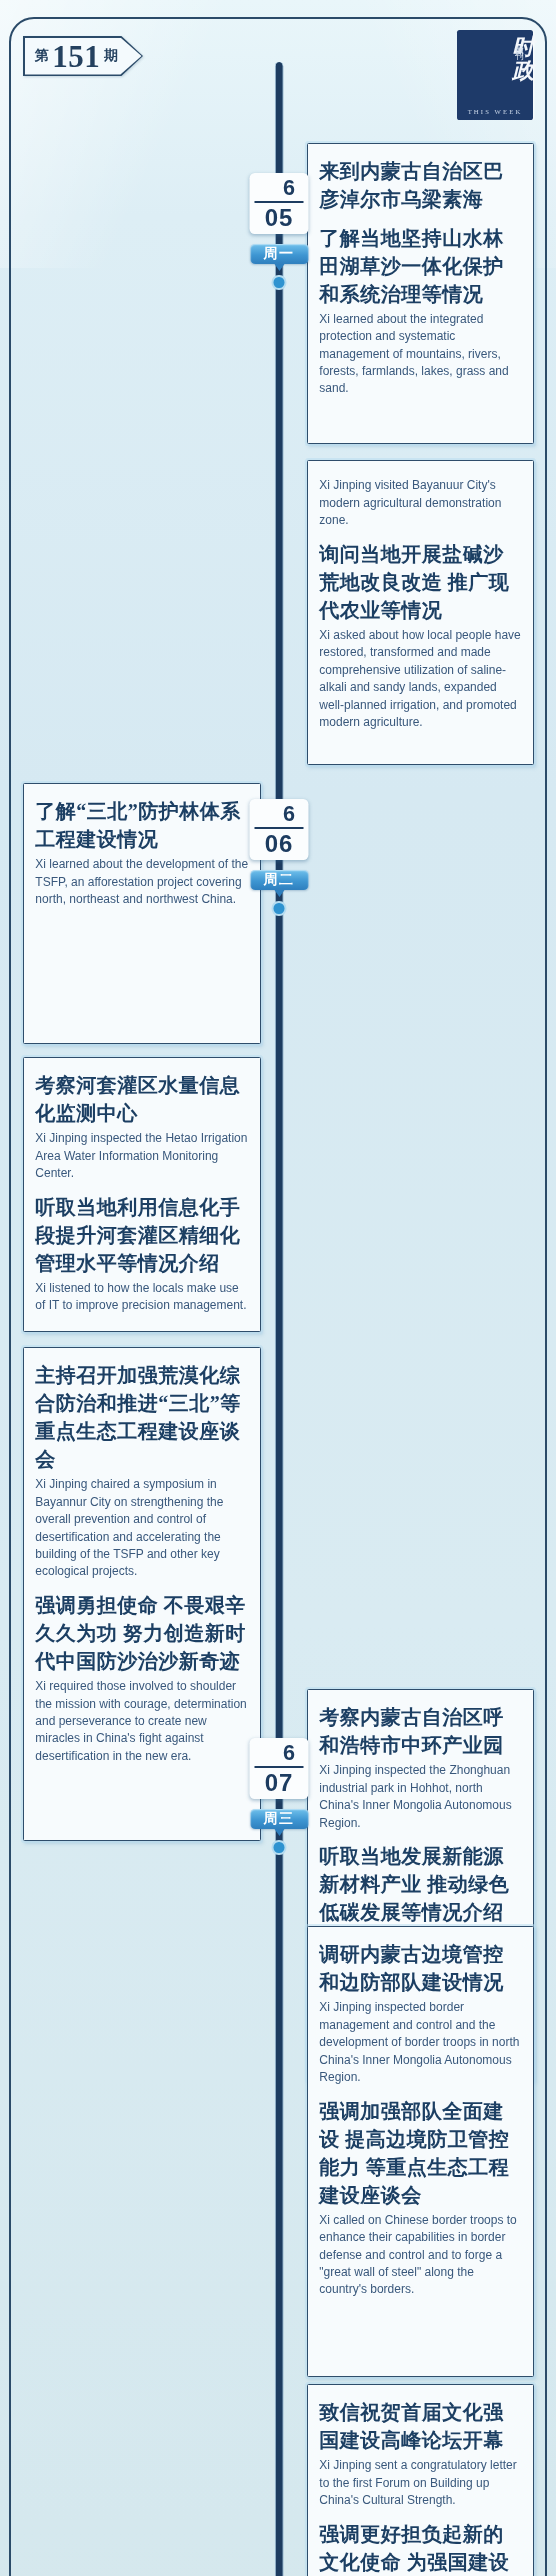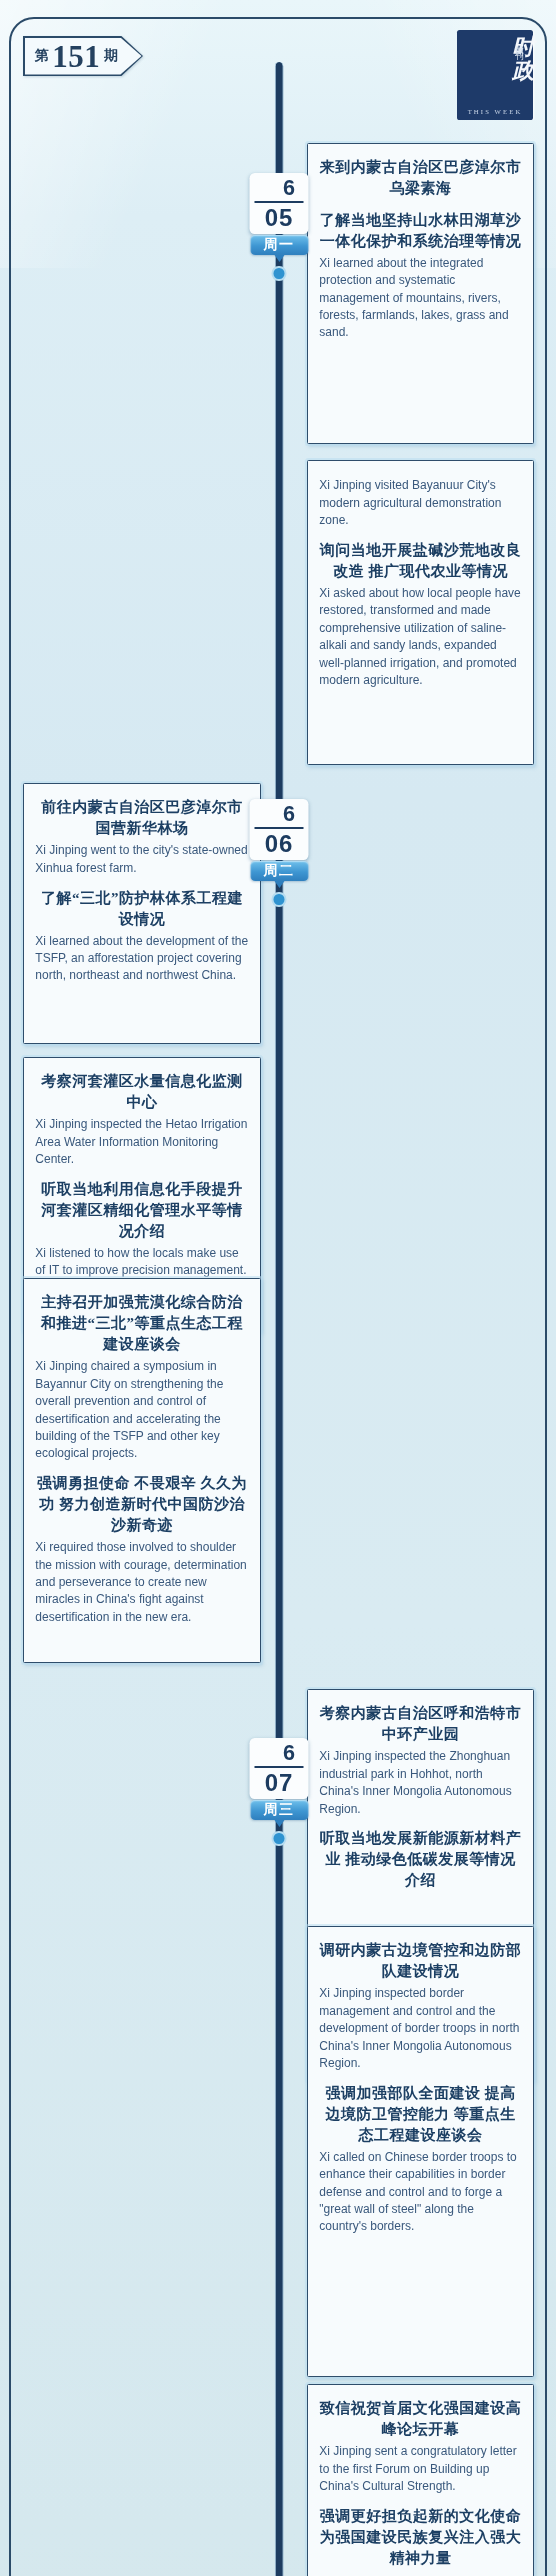--- a/index.html
+++ b/index.html
@@ -44,38 +44,38 @@
 
   
   .marker{position:absolute;left:279px;transform:translateX(-50%);width:59px;
     text-align:center;z-index:5;}
   .datebox{background:#fbfdfe;border-radius:5.2px;padding:4.1px 4.1px 4.1px;
     box-shadow:0 1.5px 3.6px rgba(50,100,140,.35);}
   .datebox .m{font-size:21.6px;font-weight:600;color:#1d3c60;line-height:1.05;
     text-align:right;padding-right:9.3px;}
   .datebox .rule{height:1.5px;background:#1d3c60;margin:1.5px 1px 2.1px;}
   .datebox .d{font-size:24px;font-weight:700;color:#1d3c60;line-height:1.05;letter-spacing:1px;}
-  .wtag{margin:1px auto 0;width:58px;height:19.6px;line-height:19.6px;border-radius:4.6px;
+  .wtag{margin:10px auto 0;width:58px;height:19.6px;line-height:19.6px;border-radius:4.6px;
     background:linear-gradient(180deg,#70c1ec 0%,#3e96d2 55%,#2e7fbe 100%);
     color:#ffffff;font-size:14px;font-weight:700;letter-spacing:1.5px;
     box-shadow:inset 0 1px 1.5px rgba(255,255,255,.55),0 1px 2.1px rgba(50,100,140,.3);}
   .chev{width:0;height:0;margin:0 auto;border-left:5.7px solid transparent;
     border-right:5.7px solid transparent;border-top:7.2px solid #2e7fbe;}
   .tdot{width:10.3px;height:10.3px;border-radius:50%;background:#2f93d0;
     border:2.6px solid #b5dcf0;margin:4.6px auto 0;}
 
   
   .card{position:absolute;background:#f7fbfd;border:1px solid #2e4d6b;border-radius:1.5px;
     padding:13.4px 11.3px;box-sizing:border-box;overflow:hidden;z-index:3;
     box-shadow:0 0 0 2.1px rgba(188,222,240,.55),1.5px 2.1px 3.6px rgba(110,160,195,.3);}
   .card.right{left:307px;width:227px;}
   .card.left{left:23px;width:238px;}
   .item + .item{margin-top:10.3px;}
   .zh{font-family:"Liberation Serif","DejaVu Serif",serif;font-weight:700;
-    color:#1c3f63;font-size:15px;line-height:1.4;letter-spacing:0.5px;text-align:center;}
+    color:#1c3f63;font-size:20px;line-height:1.4;letter-spacing:0.5px;}
   .en{margin-top:3.1px;color:#39587c;font-size:12px;line-height:1.45;}
 </style>
 </head>
 <body>
 
 <div class="stage">
   <div class="deco-top"></div>
 
   <div class="frame"></div>
 
@@ -144,41 +144,37 @@
       <div class="en">Xi Jinping visited Bayanuur City's modern agricultural demonstration zone.</div>
     </div>
     <div class="item">
       <div class="zh">询问当地开展盐碱沙荒地改良改造 推广现代农业等情况</div>
       <div class="en">Xi asked about how local people have restored, transformed and made comprehensive utilization of saline-alkali and sandy lands, expanded well-planned irrigation, and promoted modern agriculture.</div>
     </div>
   </div>
 
   <div class="card left" style="top:783px;height:261px">
     <div class="item">
-      <div class="zh">前往内蒙古自治区巴彦淖尔市国营新华林场</div>
-      <div class="en">Xi Jinping went to the city's state-owned Xinhua forest farm.</div>
-    </div>
-    <div class="item">
       <div class="zh">了解“三北”防护林体系工程建设情况</div>
       <div class="en">Xi learned about the development of the TSFP, an afforestation project covering north, northeast and northwest China.</div>
     </div>
   </div>
 
   <div class="card left" style="top:1057px;height:275px">
     <div class="item">
       <div class="zh">考察河套灌区水量信息化监测中心</div>
       <div class="en">Xi Jinping inspected the Hetao Irrigation Area Water Information Monitoring Center.</div>
     </div>
     <div class="item">
       <div class="zh">听取当地利用信息化手段提升河套灌区精细化管理水平等情况介绍</div>
       <div class="en">Xi listened to how the locals make use of IT to improve precision management.</div>
     </div>
   </div>
 
-  <div class="card left" style="top:1278px;height:385px">
+  <div class="card left" style="top:1347px;height:494px">
     <div class="item">
       <div class="zh">主持召开加强荒漠化综合防治和推进“三北”等重点生态工程建设座谈会</div>
       <div class="en">Xi Jinping chaired a symposium in Bayannur City on strengthening the overall prevention and control of desertification and accelerating the building of the TSFP and other key ecological projects.</div>
     </div>
     <div class="item">
       <div class="zh">强调勇担使命 不畏艰辛 久久为功 努力创造新时代中国防沙治沙新奇迹</div>
       <div class="en">Xi required those involved to shoulder the mission with courage, determination and perseverance to create new miracles in China's fight against desertification in the new era.</div>
     </div>
   </div>
 

